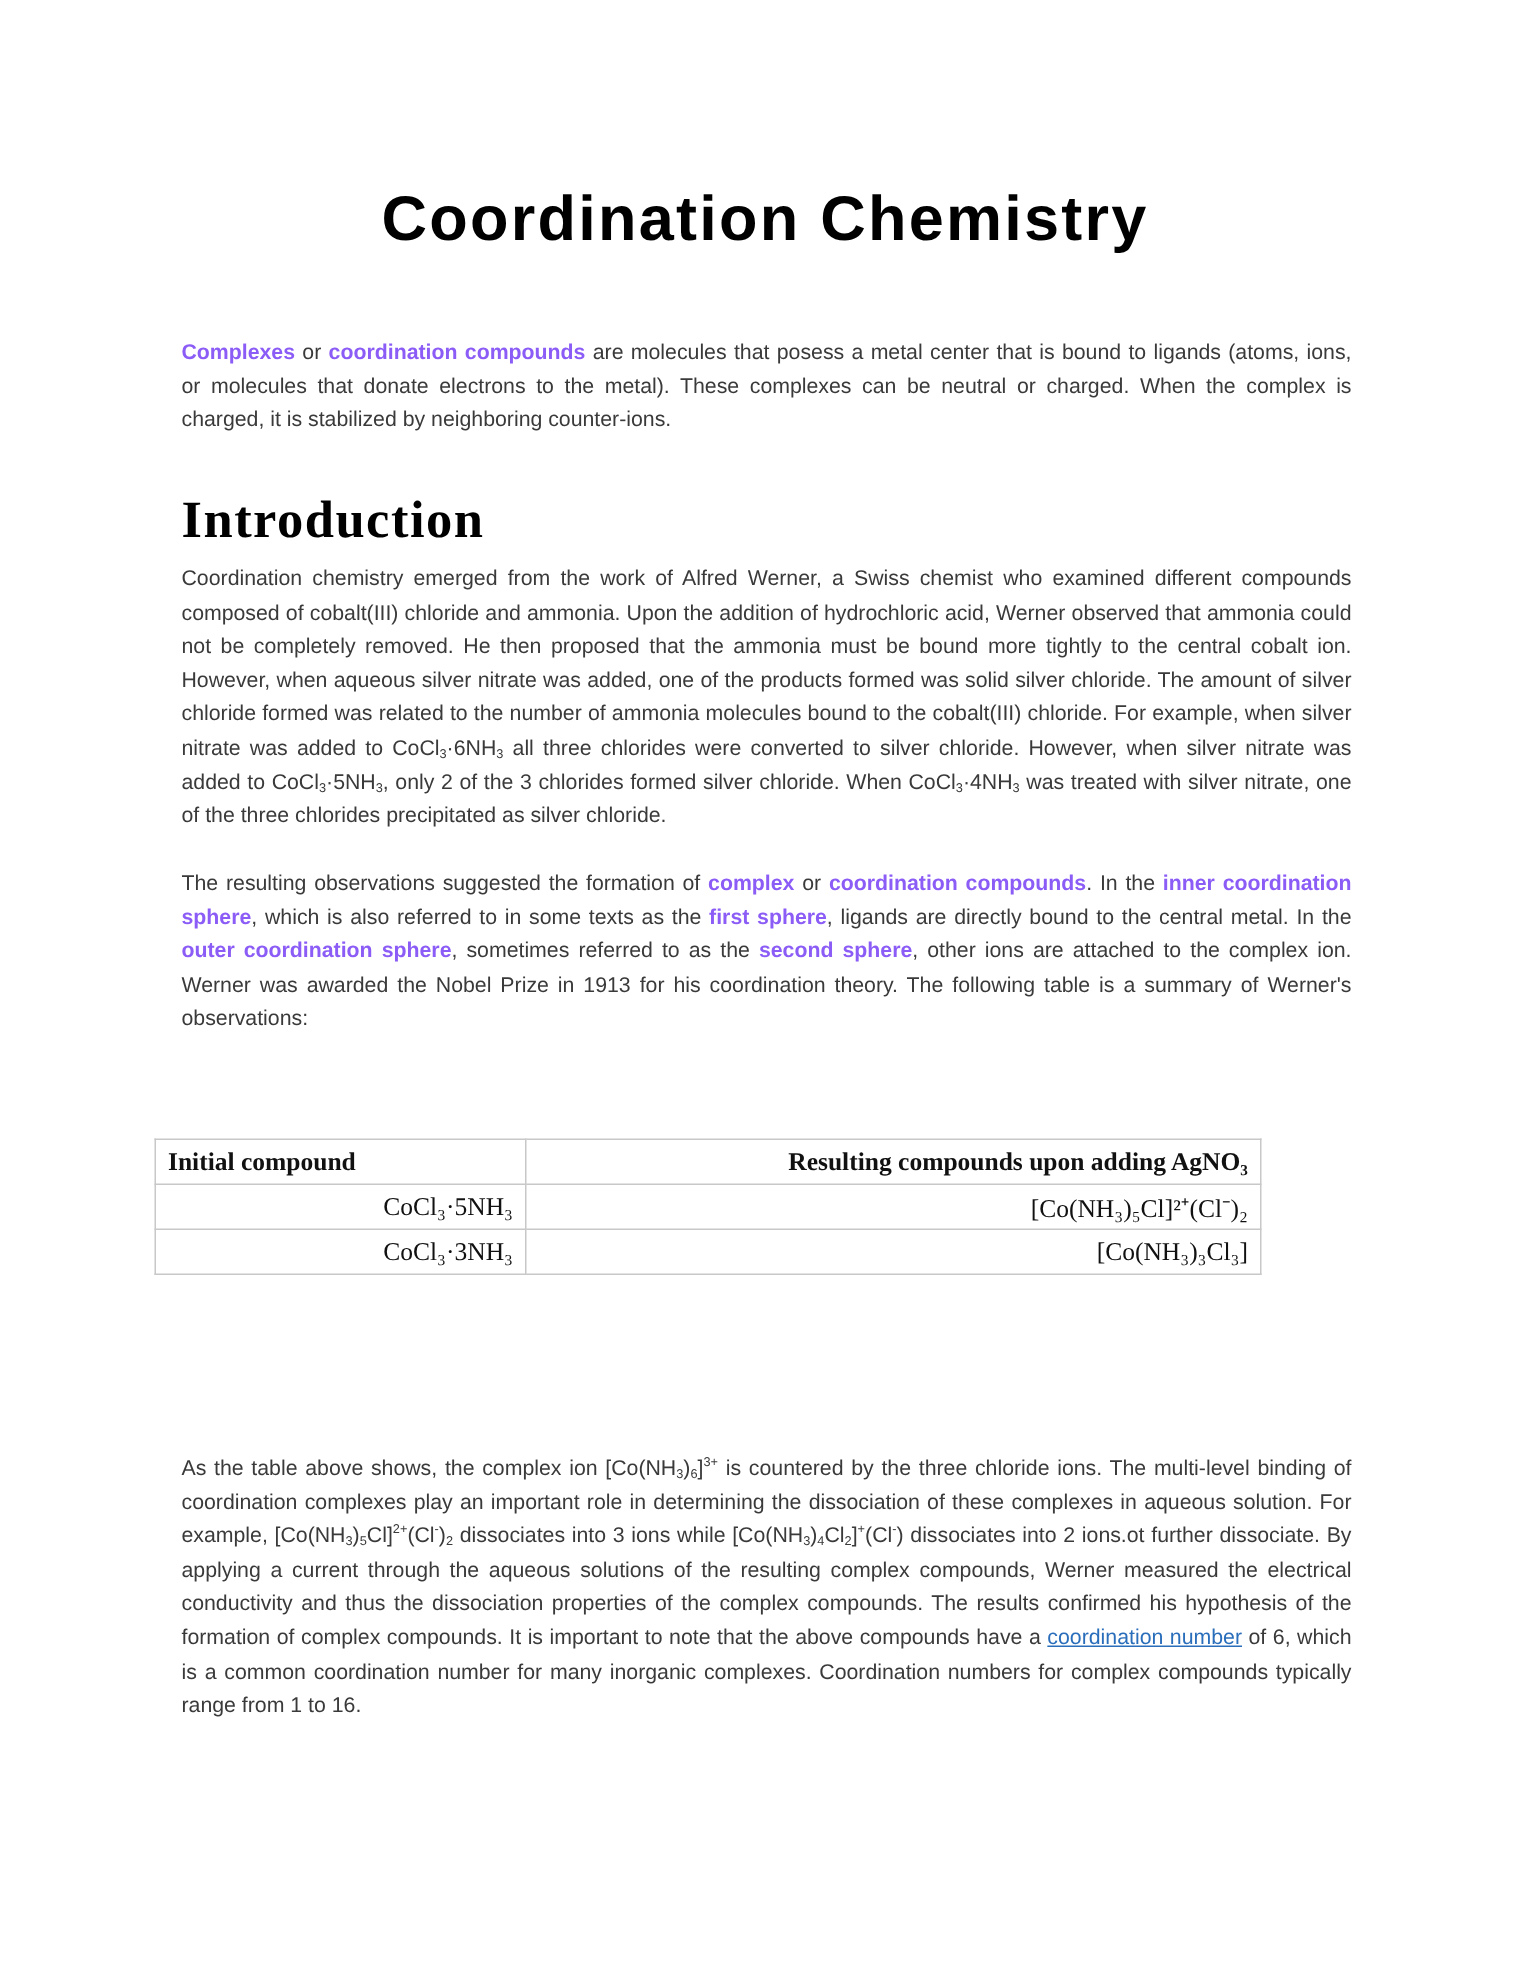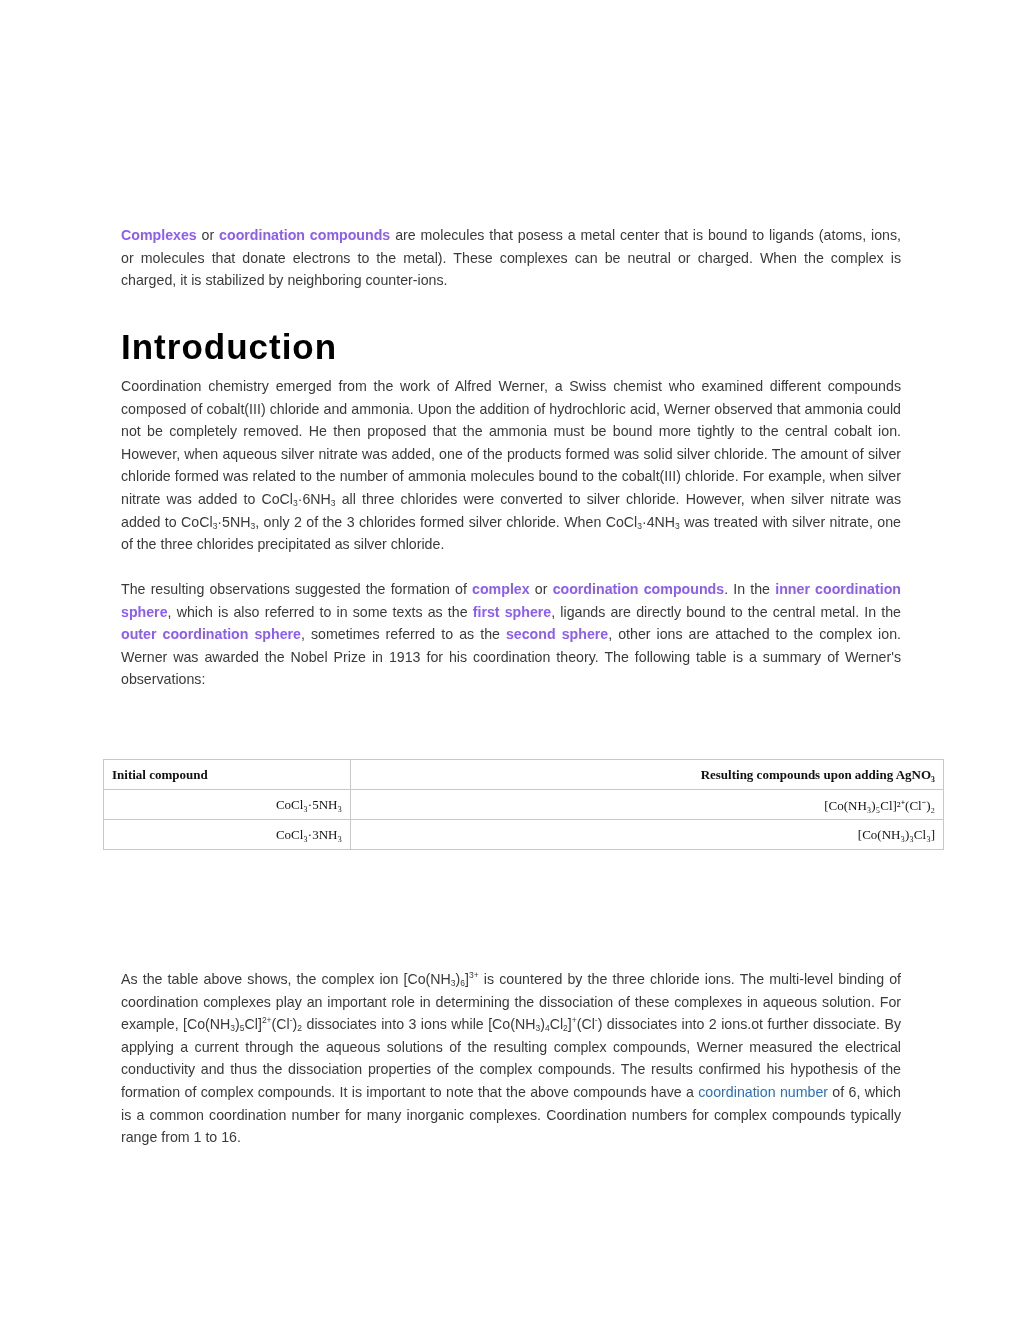--- a/index.html
+++ b/index.html
@@ -11,42 +11,43 @@
       letter-spacing: 1.5px; color: #000; margin: 0; line-height: 56px;
     }
     .para {
       position: absolute; left: 121px; width: 780px;
       font-family: "Liberation Sans", sans-serif; font-size: 14.2px; color: #3a3a3a;
       line-height: 22.6px; text-align: justify; margin: 0;
     }
     .para b { color: #8b5cf6; }
     .h2 {
       position: absolute; left: 121px; top: 324px; margin: 0;
-      font-family: Liberation Sans, sans-serif; font-weight: bold; font-size: 35px;
+      font-family: Liberation Serif, serif; font-weight: bold; font-size: 35px;
       letter-spacing: 1px; color: #000; line-height: 46px;
     }
     sub, sup { font-size: 0.6em; line-height: 0; }
     sub { vertical-align: -0.25em; }
     sup { vertical-align: 0.7em; }
-    a.link { color: #2a6ebb; }
+    a.link { color: #2a6ebb; text-decoration: underline; }
     table.werner {
-      position: absolute; left: 103px; top: 759px; width: 841px;
-      border-collapse: collapse; font-family: "Liberation Serif", serif; font-size: 13px; color: #111;
+      position: absolute; left: 103px; top: 759px; width: 738px;
+      border-collapse: collapse; font-family: "Liberation Serif", serif; font-size: 17px; color: #111;
     }
     table.werner th, table.werner td {
       border: 1px solid #c8c8c8; height: 29px; padding: 0 8px;
     }
     table.werner th { font-weight: bold; }
     table.werner th.c1 { text-align: left; width: 230px; }
     table.werner th.c2, table.werner td { text-align: right; }
   </style>
 </head>
 <body>
 
 <div class="page">
+  <h1 class="title">Coordination Chemistry</h1>
 
   <p class="para" style="top:224px;"><b>Complexes</b><span> or </span><b>coordination compounds</b><span> are molecules that posess a metal center that is bound to ligands (atoms, ions, or molecules that donate electrons to the metal). These complexes can be neutral or charged. When the complex is charged, it is stabilized by neighboring counter-ions.</span></p>
 
   <h2 class="h2">Introduction</h2>
 
   <p class="para" style="top:375px;"><span>Coordination chemistry emerged from the work of Alfred Werner, a Swiss chemist who examined different compounds composed of cobalt(III) chloride and ammonia. Upon the addition of hydrochloric acid, Werner observed that ammonia could not be completely removed. He then proposed that the ammonia must be bound more tightly to the central cobalt ion. However, when aqueous silver nitrate was added, one of the products formed was solid silver chloride. The amount of silver chloride formed was related to the number of ammonia molecules bound to the cobalt(III) chloride. For example, when silver nitrate was added to CoCl</span><sub>3</sub><span>·6NH</span><sub>3</sub><span> all three chlorides were converted to silver chloride. However, when silver nitrate was added to CoCl</span><sub>3</sub><span>·5NH</span><sub>3</sub><span>, only 2 of the 3 chlorides formed silver chloride. When CoCl</span><sub>3</sub><span>·4NH</span><sub>3</sub><span> was treated with silver nitrate, one of the three chlorides precipitated as silver chloride.</span></p>
 
   <p class="para" style="top:578px;"><span>The resulting observations suggested the formation of </span><b>complex</b><span> or </span><b>coordination compounds</b><span>. In the </span><b>inner coordination sphere</b><span>, which is also referred to in some texts as the </span><b>first sphere</b><span>, ligands are directly bound to the central metal. In the </span><b>outer coordination sphere</b><span>, sometimes referred to as the </span><b>second sphere</b><span>, other ions are attached to the complex ion. Werner was awarded the Nobel Prize in 1913 for his coordination theory. The following table is a summary of Werner's observations:</span></p>
 
   <table class="werner">

